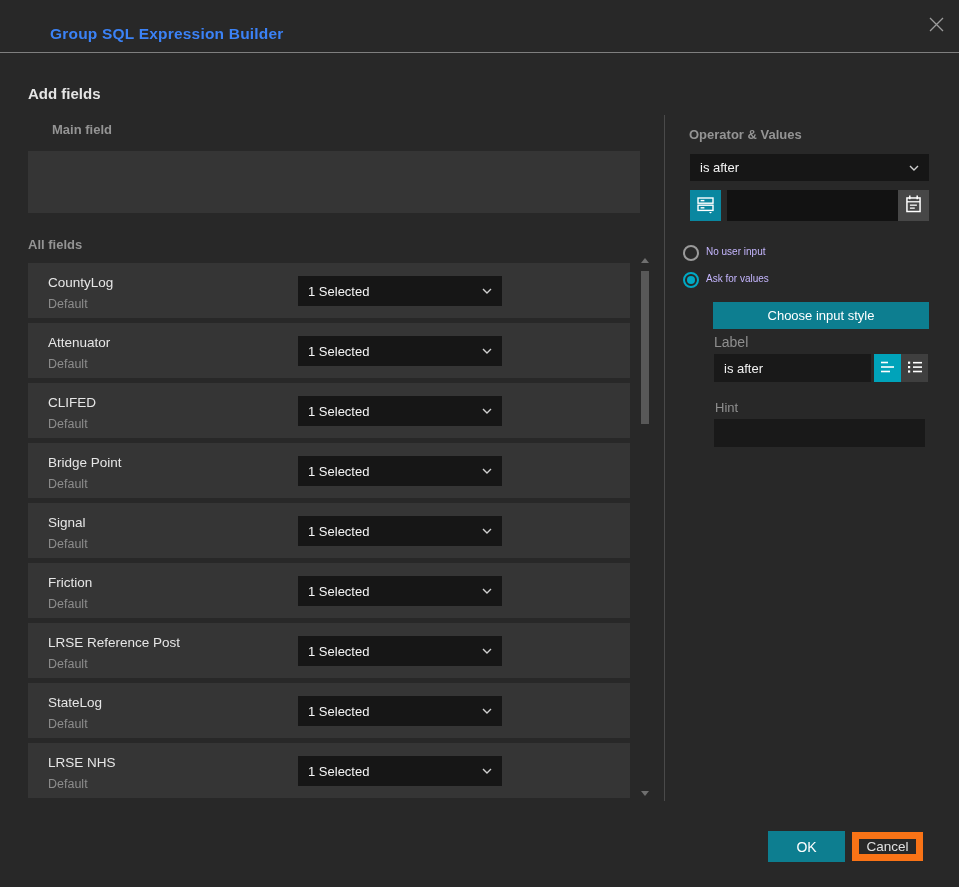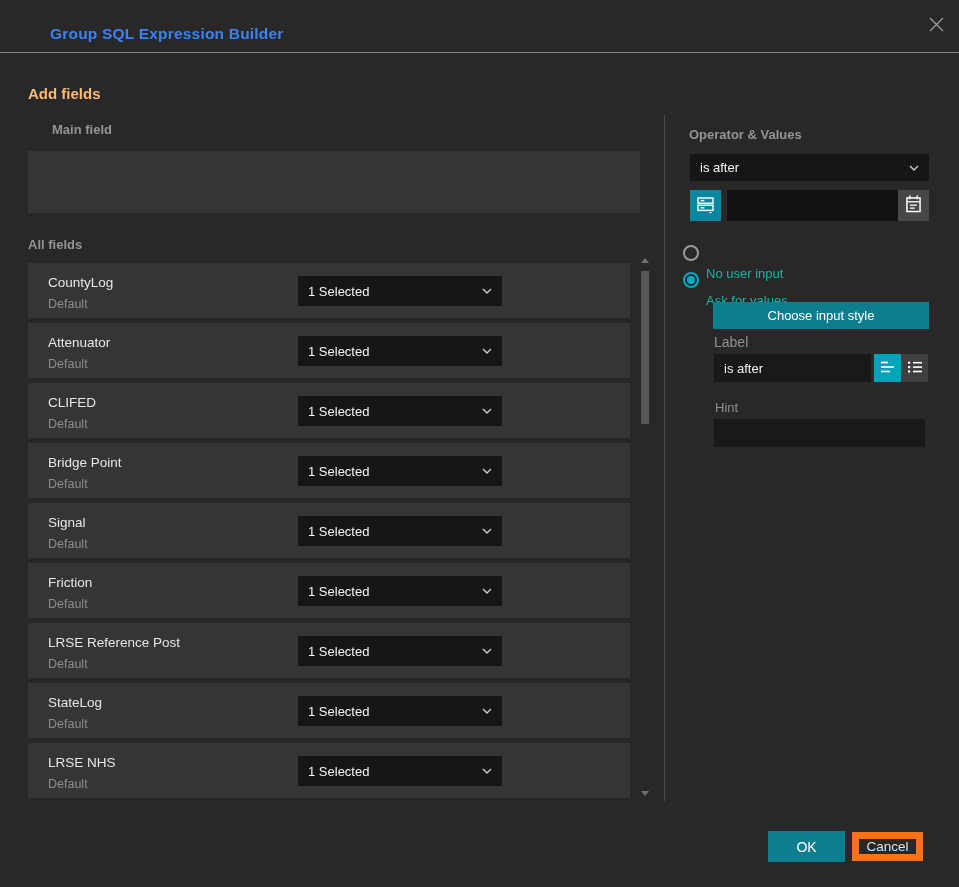--- a/index.html
+++ b/index.html
@@ -7,21 +7,21 @@
   body { font-family:"Liberation Sans", sans-serif; }
   .dialog { position:relative; width:959px; height:887px; background:#282828; overflow:hidden; }
 
   
   .title { position:absolute; left:14px; top:8px; height:52px; display:flex; align-items:center;
            font-size:15.5px; font-weight:600; color:#3b82f6; letter-spacing:.2px;margin-left:36px; }
   .close-btn { position:absolute; right:8px; top:12px; width:30px; height:28px; background:none;
                border:none; cursor:pointer; display:flex; align-items:center; justify-content:center; }
   .hdr-divider { position:absolute; left:0; top:52px; width:959px; height:1px; background:#7f7f7f; }
 
-  .h-add { position:absolute; left:28px; top:85px; font-size:15px; font-weight:700; color:#fdba74; }
+  .h-add { position:absolute; left:28px; top:85px; font-size:15px; font-weight:700; color:#e5e5e5; }
   .h-sub { position:absolute; font-size:13px; font-weight:700; color:#949494; }
   .h-main { left:28px; top:122px;padding-left:24px; }
   .h-all  { left:28px; top:237px; }
   .h-op   { left:689px; top:127px; }
 
   
   .select { background:#161616; color:#f5f5f5; font-size:13px; display:flex; align-items:center;
             padding:0 10px; cursor:pointer; }
   .select .chev { margin-left:auto; display:flex; }
   .dk-input { background:#191919; border:none; color:#f2f2f2; font-size:13px; padding:0 10px; outline:none; }
@@ -55,21 +55,21 @@
   .multi-btn { left:690px; top:190px; width:31px; height:31px; background:#0a87a0; }
   .value-input { position:absolute; left:727px; top:190px; width:171px; height:31px; background:#121212; }
   .cal-btn { left:898px; top:190px; width:31px; height:31px; background:#474747; }
 
   .radio { position:absolute; width:16px; height:16px; border-radius:50%; cursor:pointer; }
   .radio.off { border:2px solid #9a9a9a; }
   .radio.on  { border:2px solid #00a9c4; }
   .radio.on::after { content:""; position:absolute; left:2px; top:2px; width:8px; height:8px;
                      border-radius:50%; background:#00a9c4; }
   .r1 { left:683px; top:245px; } .r2 { left:683px; top:272px; }
-  .radio-label { position:absolute; font-size:13px; color:#14b8a6; cursor:pointer;margin-top:20px; }
+  .radio-label { position:absolute; font-size:10px; color:#c4b5fd; cursor:pointer; }
   .rl1 { left:706px; top:246px; } .rl2 { left:706px; top:273px; }
 
   .choose-btn { position:absolute; left:713px; top:302px; width:216px; height:27px; background:#0d7e90;
                 border:none; color:#fff; font-size:13px; cursor:pointer; }
   .lbl-label { position:absolute; left:714px; top:334px; font-size:14px; color:#8f8f8f; }
   .label-input { position:absolute; left:714px; top:354px; width:157px; height:28px; }
   .align-btn { left:874px; top:354px; width:27px; height:28px; background:#00a3ba; }
   .list-btn  { left:901px; top:354px; width:27px; height:28px; background:#3f3f3f; }
   .hint-label { position:absolute; left:715px; top:400px; font-size:13px; color:#8f8f8f; }
   .hint-input { position:absolute; left:714px; top:419px; width:211px; height:28px; }

